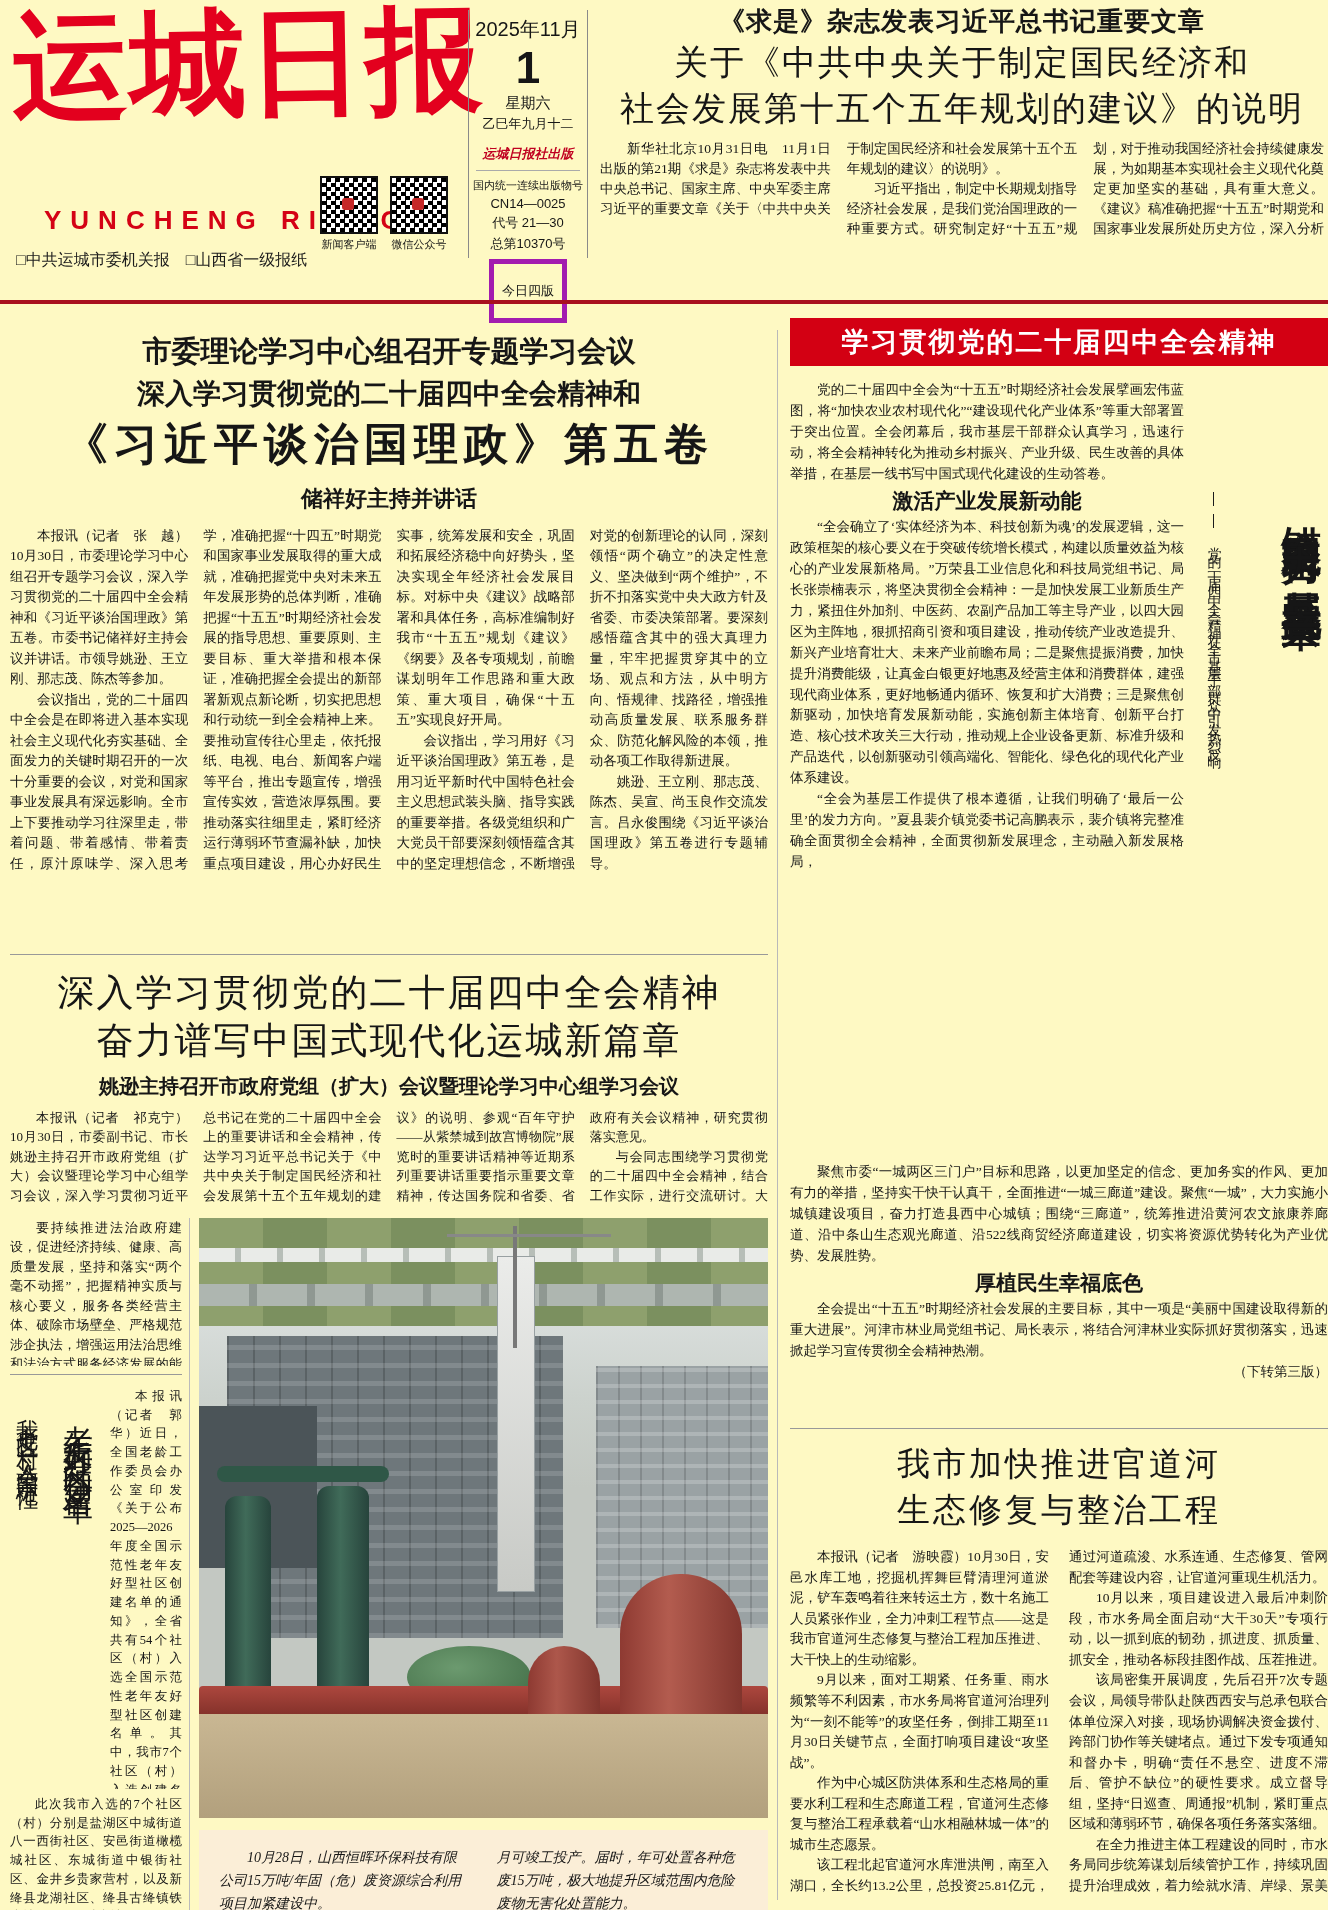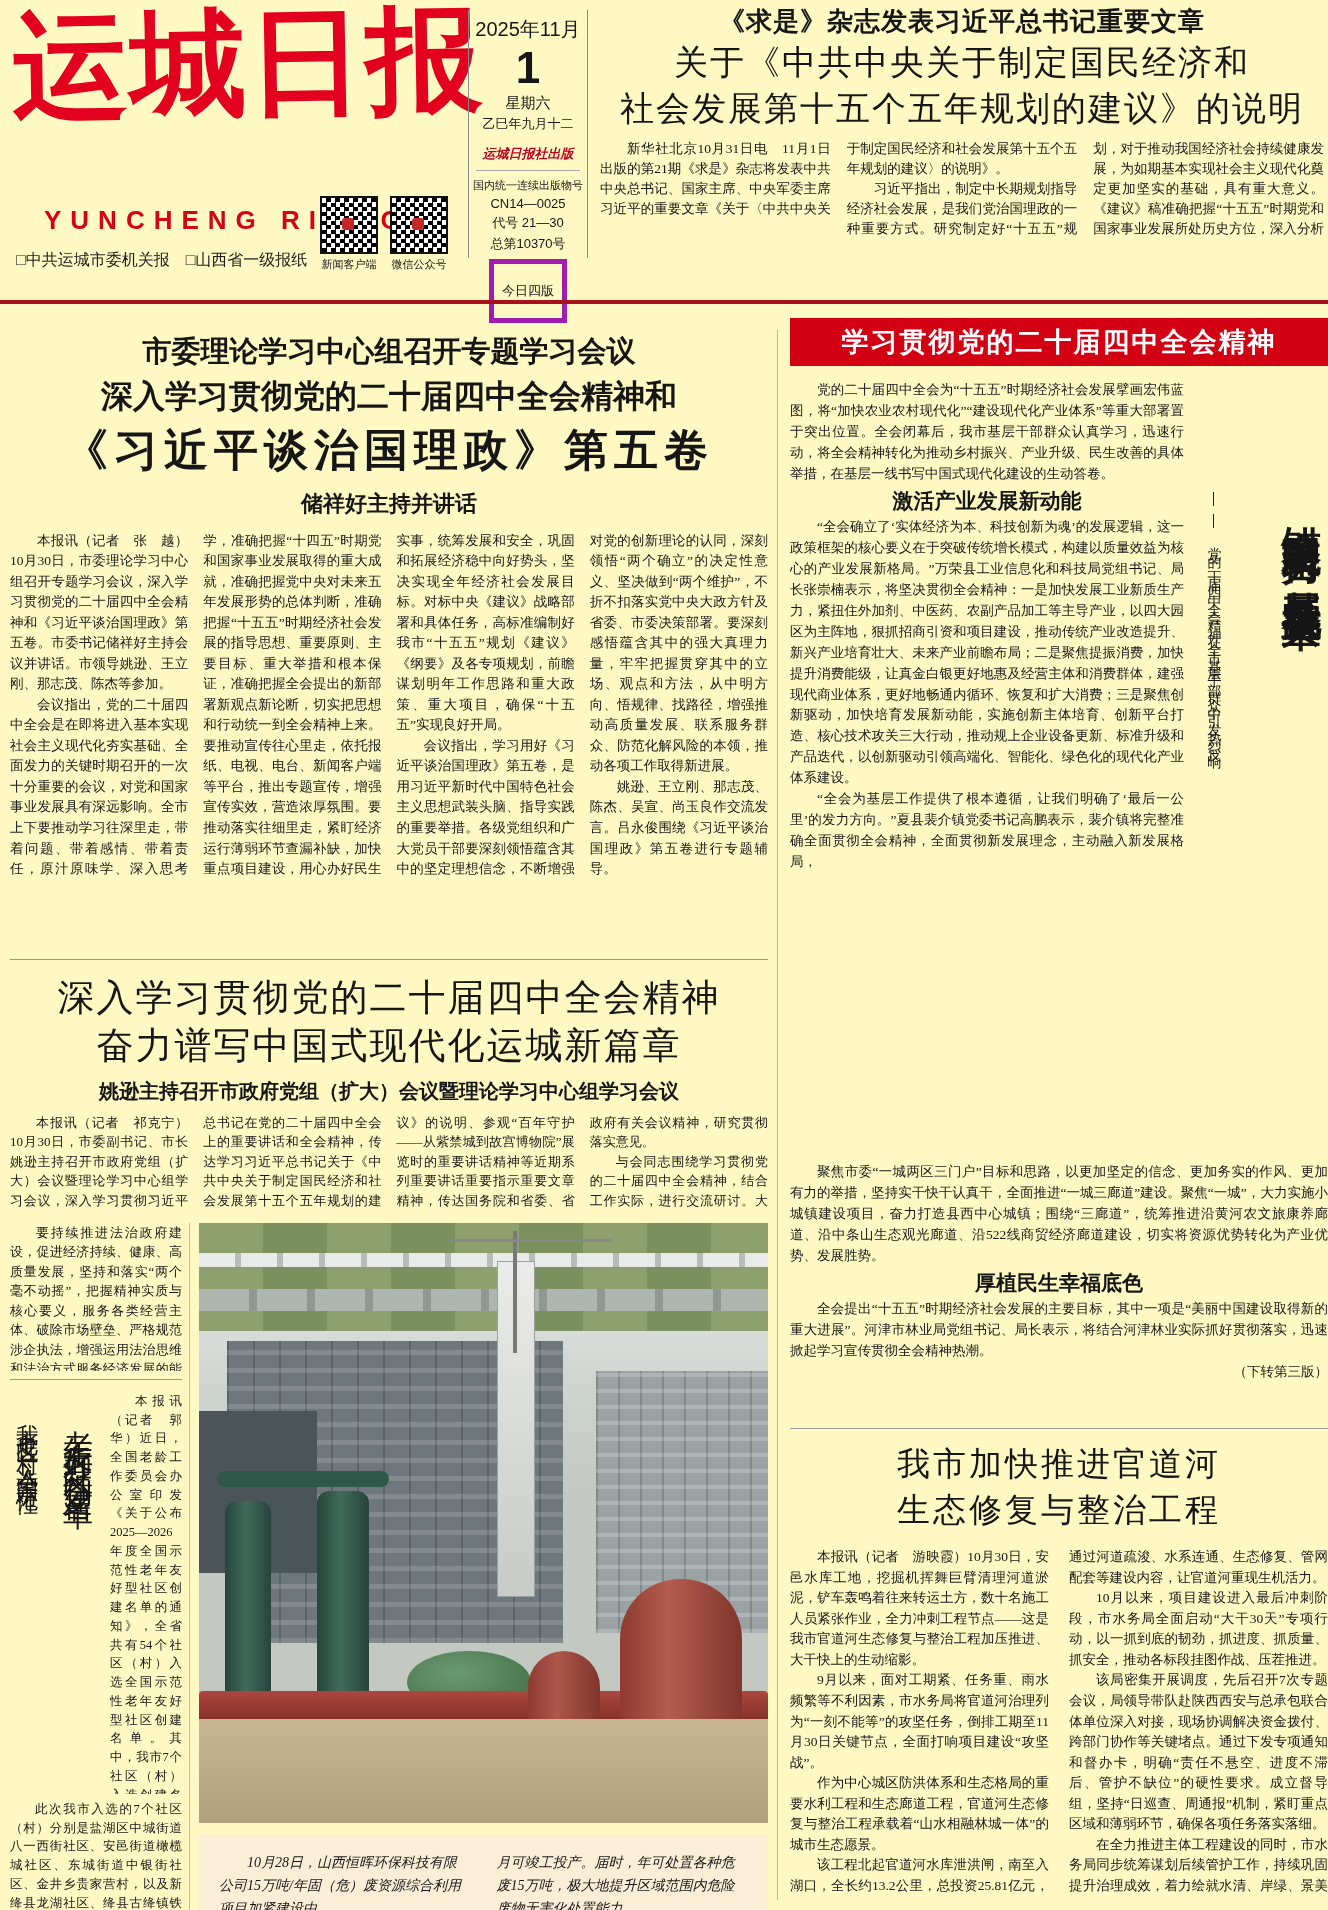--- a/index.html
+++ b/index.html
@@ -6,21 +6,21 @@
   .page{position:relative;width:1328px;height:1910px;margin:0 auto;background:#fef9c3;
         font-family:"Liberation Serif","DejaVu Serif",serif;color:#161616;overflow:hidden;}
   .sans{font-family:"Liberation Sans","DejaVu Sans",sans-serif;}
 
   
   .brand-title{position:absolute;left:12px;top:-8px;font-size:116px;font-weight:900;color:#e3001e;
                letter-spacing:2px;line-height:1.25;transform:rotate(-1deg);white-space:nowrap;}
   .brand-pinyin{position:absolute;left:44px;top:205px;font-size:26px;font-weight:bold;color:#d40215;
                 letter-spacing:9px;font-family:"Liberation Sans",sans-serif;white-space:nowrap;}
   .brand-tags{position:absolute;left:16px;top:250px;font-size:16px;font-family:"Liberation Sans",sans-serif;color:#1b1b1b;white-space:nowrap;}
-  .qr-group{position:absolute;left:320px;top:196px;display:flex;gap:12px;}
+  .qr-group{position:absolute;left:320px;top:176px;display:flex;gap:12px;}
   .qr-item{width:58px;text-align:center;}
   .qr{width:54px;height:54px;margin:0 auto;border:2px solid #111;
       background:conic-gradient(#000 25%,#fff 0 50%,#000 0 75%,#fff 0) 0 0/9px 9px;position:relative;}
   .qr::after{content:"";position:absolute;left:20px;top:20px;width:12px;height:12px;background:#c62828;border-radius:3px;}
   .qr-label{font-size:11px;margin-top:3px;font-family:"Liberation Sans",sans-serif;white-space:nowrap;}
   .date-box{position:absolute;left:468px;top:10px;width:120px;height:248px;border-left:1px solid #8a8a8a;
             border-right:1px solid #8a8a8a;text-align:center;font-family:"Liberation Sans",sans-serif;padding:4px 3px;box-sizing:border-box;}
   .db-ym{font-size:20px;margin-top:2px;}
   .db-day{font-size:44px;font-weight:bold;line-height:1.15;}
   .db-week{font-size:15px;}
@@ -37,21 +37,21 @@
   .ts-body{margin-top:8px;column-count:3;column-gap:16px;font-size:13.5px;line-height:1.47;text-align:justify;
            height:118px;overflow:hidden;}
   .ts-body p{margin:0;text-indent:2em;}
 
   .red-rule{position:absolute;left:0;top:300px;width:1328px;height:4px;background:#a8101e;}
   .vrule{position:absolute;left:777px;top:330px;width:1px;height:1570px;background:#b9b9b9;}
 
   
   .left-zone{position:absolute;left:10px;top:318px;width:758px;}
   .lead-kicker{font-size:29px;font-weight:bold;text-align:center;margin:14px 0 4px;}
-  .lead-h1a{font-size:32px;font-weight:bold;text-align:center;line-height:1.3;}
+  .lead-h1a{font-size:28px;font-weight:bold;text-align:center;line-height:1.3;}
   .lead-h1b{font-size:44px;font-weight:bold;text-align:center;letter-spacing:6px;line-height:1.3;margin-top:4px;}
   .lead-speaker{font-size:22px;font-weight:bold;text-align:center;margin:10px 0 12px;}
   .lead-body{column-count:4;column-gap:15px;height:428px;overflow:hidden;font-size:13.5px;line-height:1.52;text-align:justify;}
   .lead-body p,.story2-body p,.rail-text p,.rail-wide p,.guandao-body p,.elder p,.story2-tail p{margin:0;text-indent:2em;}
 
   .story2{margin-top:0;border-top:1px solid #999;padding-top:14px;}
   .s2-h1{font-size:37px;text-align:center;letter-spacing:2px;line-height:1.3;}
   .s2-sub{font-size:20px;font-weight:bold;text-align:center;margin:8px 0;}
   .story2-body{column-count:4;column-gap:15px;height:100px;overflow:hidden;font-size:13px;line-height:1.5;text-align:justify;}
 

